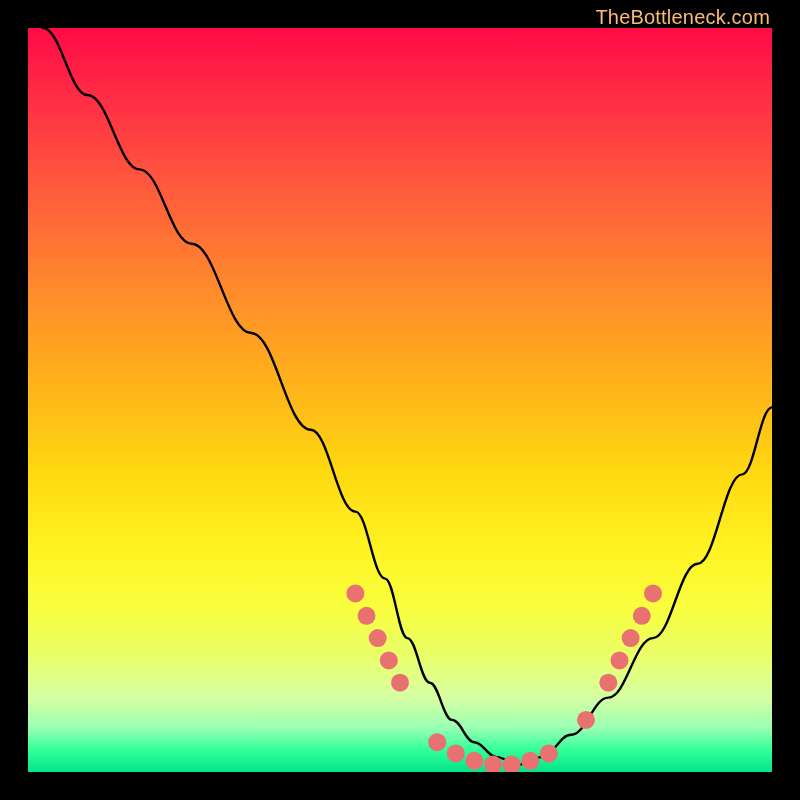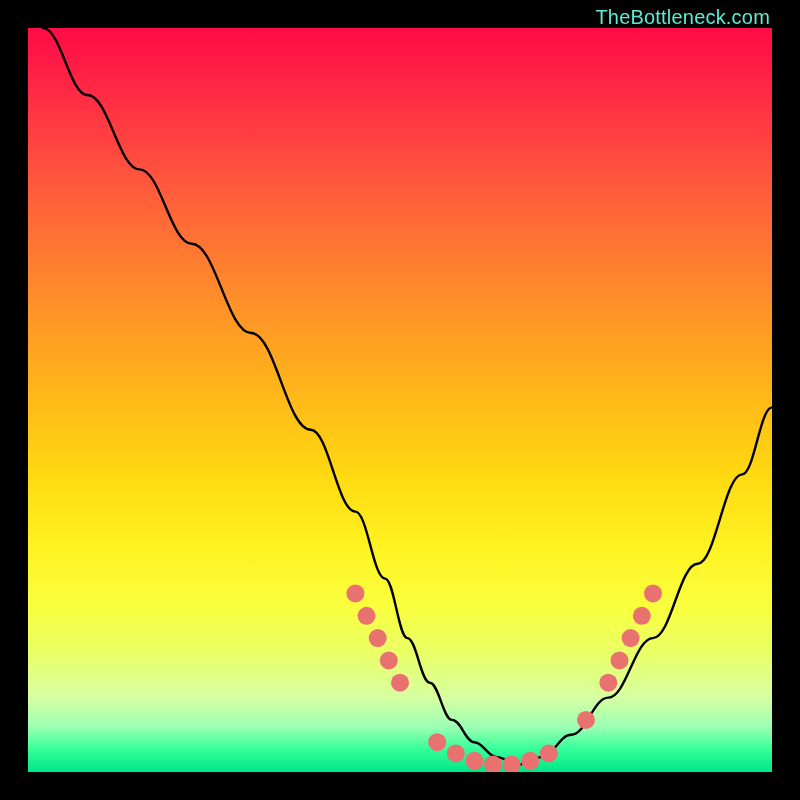--- a/index.html
+++ b/index.html
@@ -40,21 +40,21 @@
       #d6ffa2 90%,
       #9bffb3 94%,
       #33ff99 97%,
       #00e588 100%
     );
   }
   .watermark {
     position: absolute;
     top: 6px;
     right: 30px;
-    color: #5eead4;
+    color: #fdba74;
     font-size: 20px;
     font-weight: 500;
     letter-spacing: 0.2px;
   }
   svg.curve {
     position: absolute;
     left: 0;
     top: 0;
     width: 744px;
     height: 744px;

